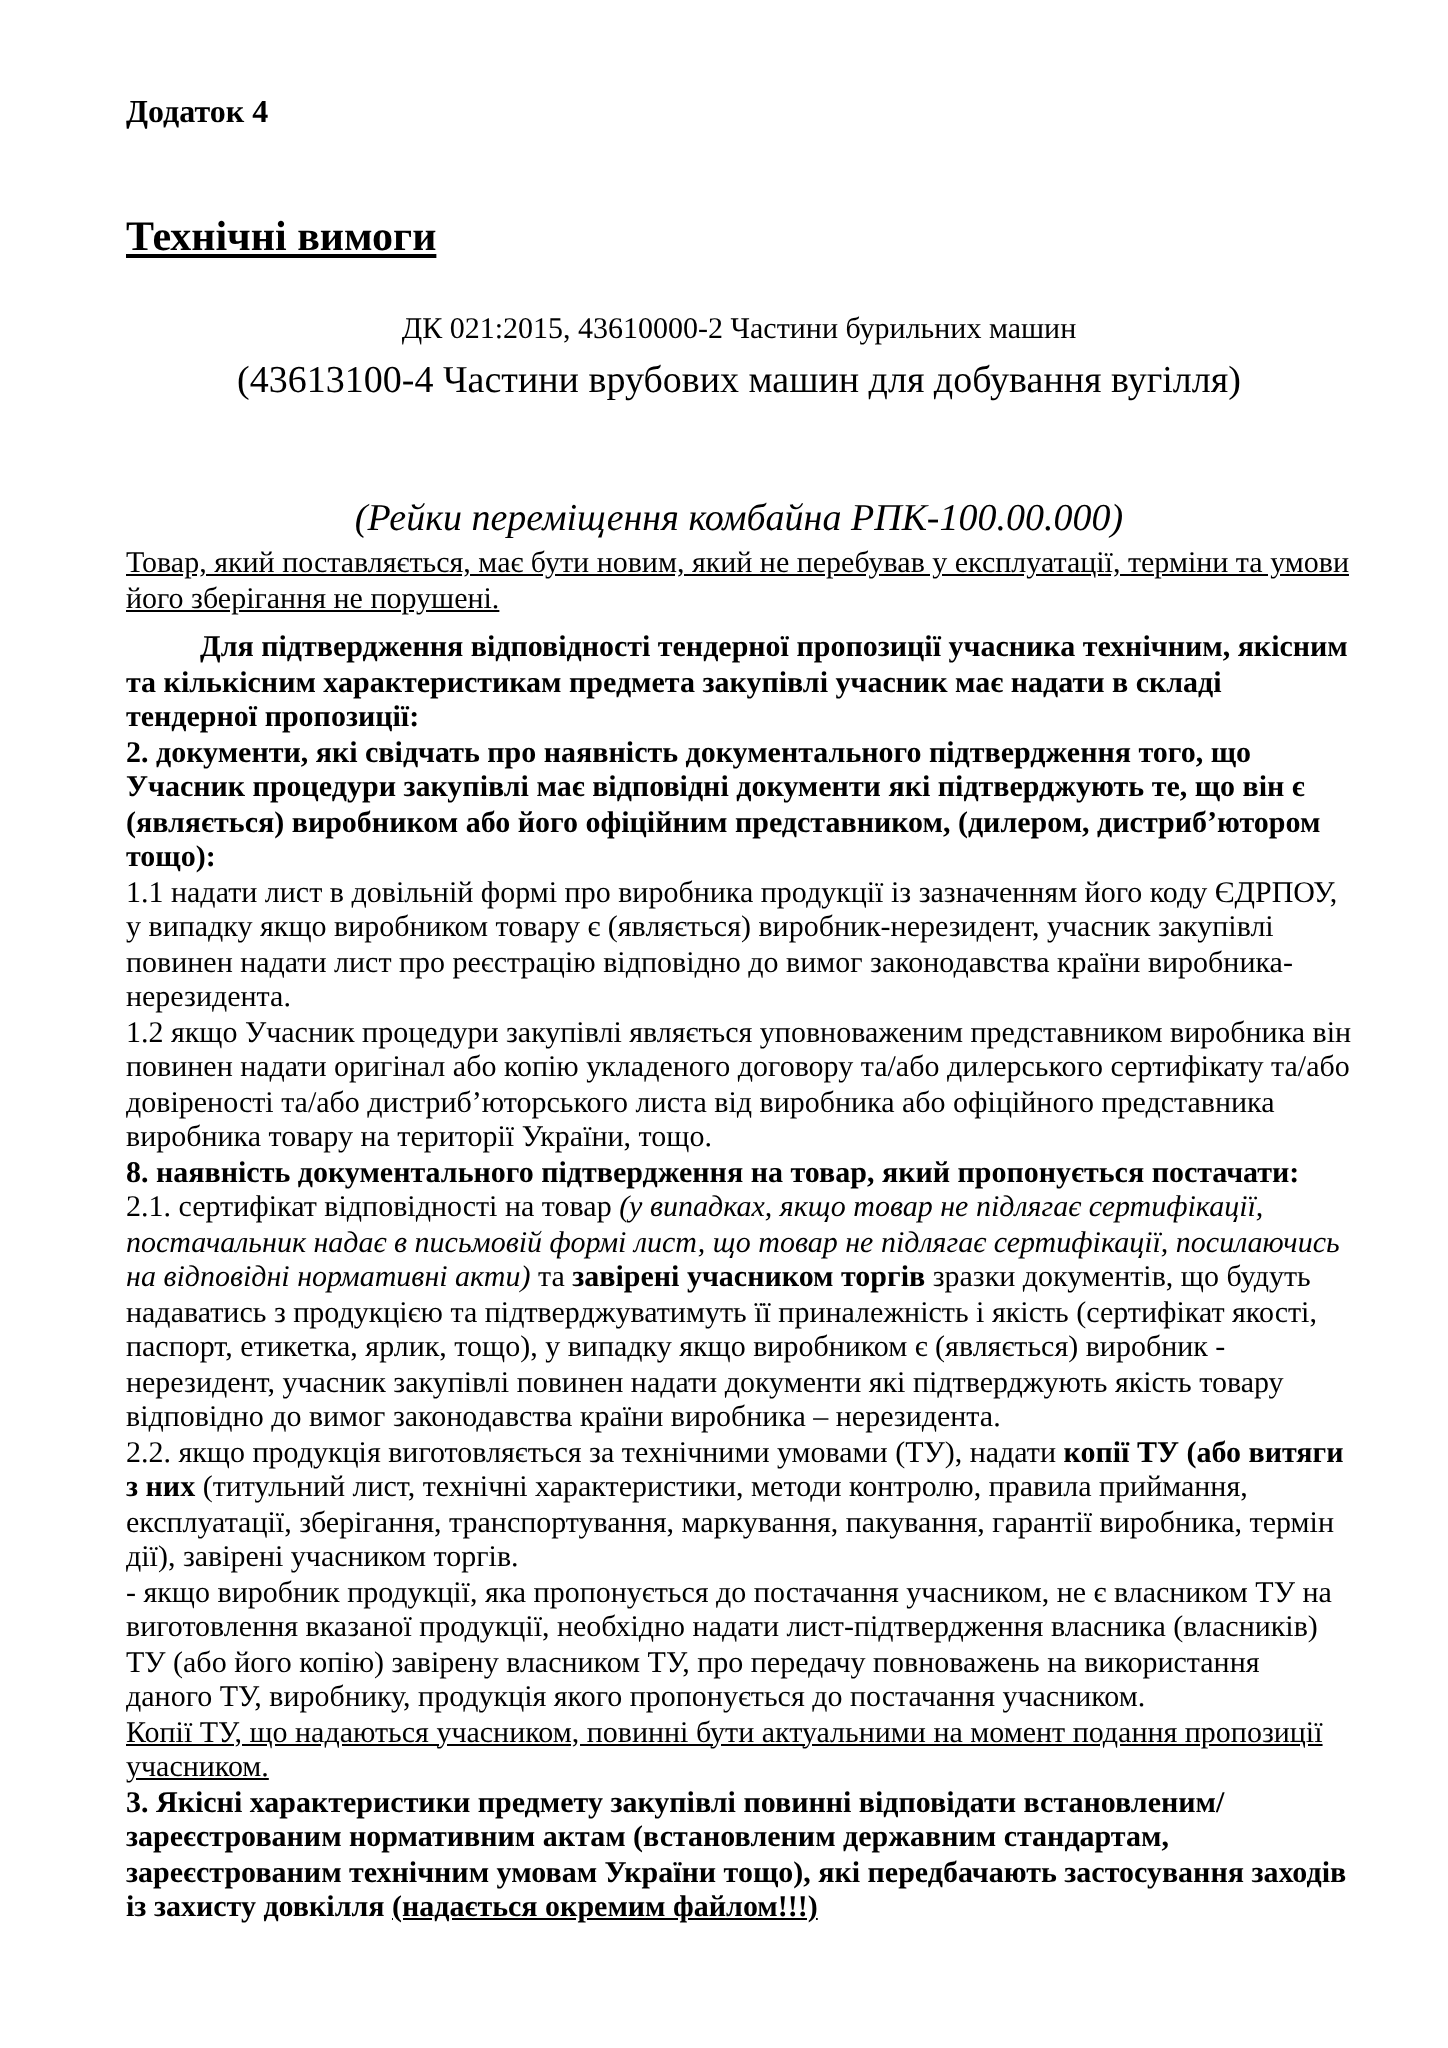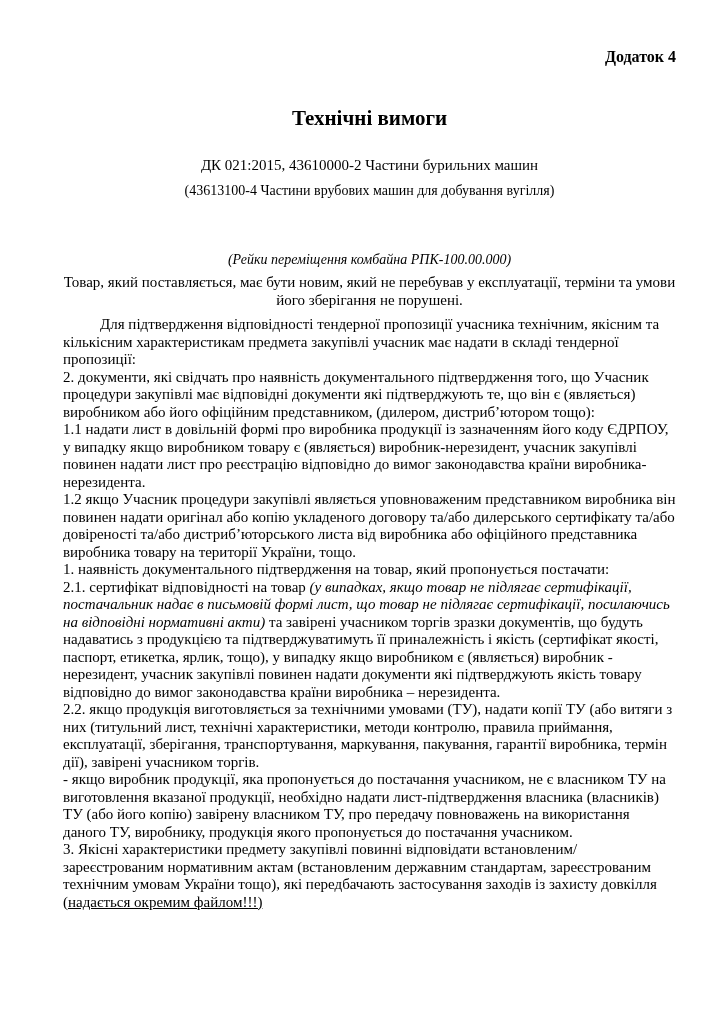--- a/index.html
+++ b/index.html
@@ -12,70 +12,71 @@
     width: 724px;
     height: 1024px;
     box-sizing: border-box;
     background: #ffffff;
     color: #000000;
     font-family: "Liberation Serif", "DejaVu Serif", serif;
     padding: 47px 48px 30px 63px;
     overflow: hidden;
   }
   .annex {
-    text-align: right;
+    text-align: left;
     font-weight: bold;
     font-size: 16px;
     line-height: 20px;
     margin: 0 0 38px 0;
   }
   .doc-title {
-    text-align: center;
     font-weight: bold;
     font-size: 21px;
     line-height: 26px;
     margin: 0 0 22px 0;
+    text-decoration: underline;
   }
   .subtitle {
     text-align: center;
-    font-size: 14px;
+    font-size: 19px;
     line-height: 25px;
     margin: 0;
   }
   .subtitle.bold { font-weight: normal; font-size: 15px; }
   .subtitle.italic { font-style: italic; }
   .doc-body { margin-top: 1px; }
   .para {
     margin: 0;
     font-size: 15px;
     line-height: 17.5px;
     text-align: left;
   }
-  .para.center { text-align: center; line-height: 18px; }
+  .para.center { line-height: 18px; text-decoration: underline; }
   .para.indent { text-indent: 37px; }
   .para.gap-small { margin-top: 7px; }
   .para.gap-line { }
-  .bold { font-weight: normal; }
+  .bold { font-weight: bold; }
   .italic { font-style: italic; margin-top: 44px; }
   .underline { text-decoration: underline; }
 </style>
 </head>
 <body>
 
 <div class="page">
   <p class="annex">Додаток 4</p>
   <h1 class="doc-title">Технічні вимоги</h1>
   <p class="subtitle bold">ДК 021:2015, 43610000-2 Частини бурильних машин</p>
   <p class="subtitle">(43613100-4 Частини врубових машин для добування вугілля)</p>
   <p class="subtitle italic">(Рейки переміщення комбайна РПК-100.00.000)</p>
   <div class="doc-body">
       <p class="para center"><span>Товар, який поставляється, має бути новим, який не перебував у експлуатації, терміни та умови його зберігання не порушені.</span></p>
       <p class="para indent gap-small"><span class="bold">Для підтвердження відповідності тендерної пропозиції учасника технічним, якісним та кількісним характеристикам предмета закупівлі учасник має надати в складі тендерної пропозиції:</span></p>
       <p class="para"><span class="bold">2. документи, які свідчать про наявність документального підтвердження того, що Учасник процедури закупівлі має відповідні документи які підтверджують те, що він є (являється) виробником або його офіційним представником, (дилером, дистриб’ютором тощо):</span></p>
       <p class="para"><span>1.1 надати лист в довільній формі про виробника продукції із зазначенням його коду ЄДРПОУ, у випадку якщо виробником товару є (являється) виробник-нерезидент, учасник закупівлі повинен надати лист про реєстрацію відповідно до вимог законодавства країни виробника-нерезидента.</span></p>
       <p class="para"><span>1.2 якщо Учасник процедури закупівлі являється уповноваженим представником виробника він повинен надати оригінал або копію укладеного договору та/або дилерського сертифікату та/або довіреності та/або дистриб’юторського листа від виробника або офіційного представника виробника товару на території України, тощо.</span></p>
-      <p class="para"><span class="bold">1. наявність документального підтвердження на товар, який пропонується постачати:</span></p>
+      <p class="para"><span class="bold">8. наявність документального підтвердження на товар, який пропонується постачати:</span></p>
       <p class="para"><span>2.1. сертифікат відповідності на товар </span><span class="italic">(у випадках, якщо товар не підлягає сертифікації, постачальник надає в письмовій формі лист, що товар не підлягає сертифікації, посилаючись на відповідні нормативні акти)</span><span> та </span><span class="bold">завірені учасником торгів</span><span> зразки документів, що будуть надаватись з продукцією та підтверджуватимуть її приналежність і якість (сертифікат якості, паспорт, етикетка, ярлик, тощо), у випадку якщо виробником є (являється) виробник - нерезидент, учасник закупівлі повинен надати документи які підтверджують якість товару відповідно до вимог законодавства країни виробника – нерезидента.</span></p>
       <p class="para"><span>2.2. якщо продукція виготовляється за технічними умовами (ТУ), надати </span><span class="bold">копії ТУ (або витяги з них</span><span> (титульний лист, технічні характеристики, методи контролю, правила приймання, експлуатації, зберігання, транспортування, маркування, пакування, гарантії виробника, термін дії), завірені учасником торгів.</span></p>
       <p class="para"><span>- якщо виробник продукції, яка пропонується до постачання учасником, не є власником ТУ на виготовлення вказаної продукції, необхідно надати лист-підтвердження власника (власників) ТУ (або його копію) завірену власником ТУ, про передачу повноважень на використання даного ТУ, виробнику, продукція якого пропонується до постачання учасником.</span></p>
+      <p class="para"><span class="underline">Копії ТУ, що надаються учасником, повинні бути актуальними на момент подання пропозиції учасником.</span></p>
       <p class="para gap-line"><span class="bold">3. Якісні характеристики предмету закупівлі повинні відповідати встановленим/зареєстрованим нормативним актам (встановленим державним стандартам, зареєстрованим технічним умовам України тощо), які передбачають застосування заходів із захисту довкілля </span><span class="bold underline">(надається окремим файлом!!!)</span></p>
     </div>
 </div>
 
 </body></html>

